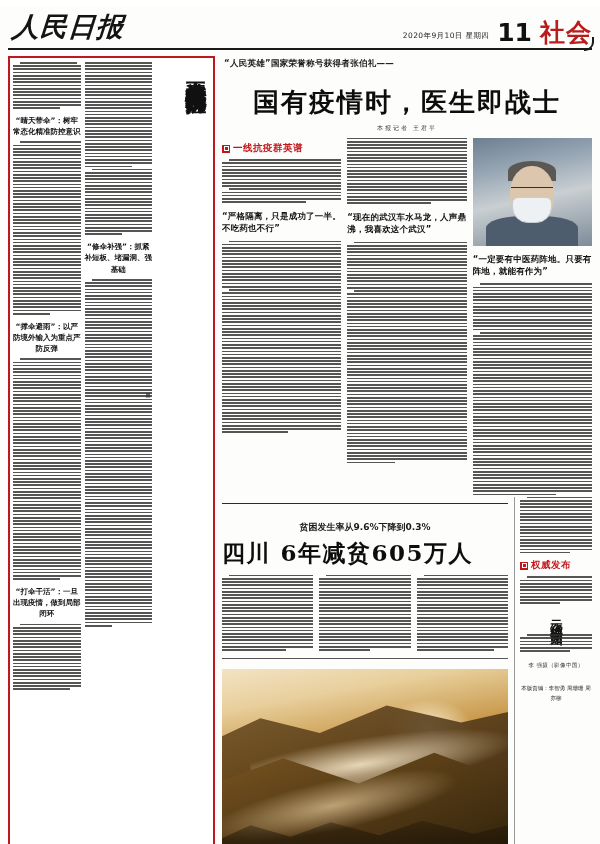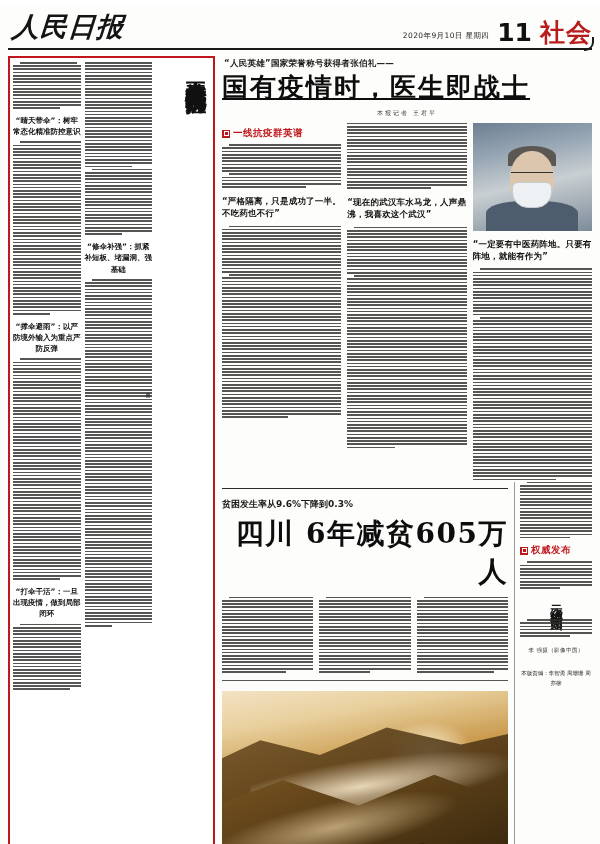--- a/index.html
+++ b/index.html
@@ -170,25 +170,25 @@
     color: #1a1a1a;
     letter-spacing: .3px;
     padding-left: 2px;
     margin-top: 2px;
     font-family: "DejaVu Sans", "Liberation Sans", sans-serif;
   }
   .main-headline {
     font-size: 26px;
     font-weight: 700;
     color: #0d0d0d;
+    text-align: center;
     letter-spacing: 2px;
     line-height: 1.18;
-    margin-top: 2px;
+    margin-top: 17px;
     font-family: "DejaVu Sans", "Liberation Sans", sans-serif;
-    text-decoration: underline;
   }
   .byline {
     text-align: center;
     font-size: 6px;
     color: #3a3a3a;
     letter-spacing: 2px;
     margin-top: 6px;
     margin-bottom: 5px;
   }
 
@@ -285,29 +285,30 @@
   }
 
   .hrule {
     border-top: 1px solid #2a2a2a;
     margin: 6px 0 5px 0;
   }
   .hrule.thin { border-top: .7px solid #555; }
 
   
   .bot-kicker {
+    text-align: center;
     font-size: 9px;
     font-weight: 700;
     color: #1a1a1a;
-    margin-top: 4px;
+    margin-top: 12px;
     font-family: "DejaVu Sans", "Liberation Sans", sans-serif;
   }
   .bot-headline {
-    text-align: right;
-    font-size: 28px;
+    text-align: left;
+    font-size: 23px;
     font-weight: 700;
     color: #0d0d0d;
     letter-spacing: 1.5px;
     margin-top: 4px;
     font-family: "DejaVu Serif", "Liberation Serif", serif;
   }
 
   .photo {
     width: 100%;
     height: 212px;

